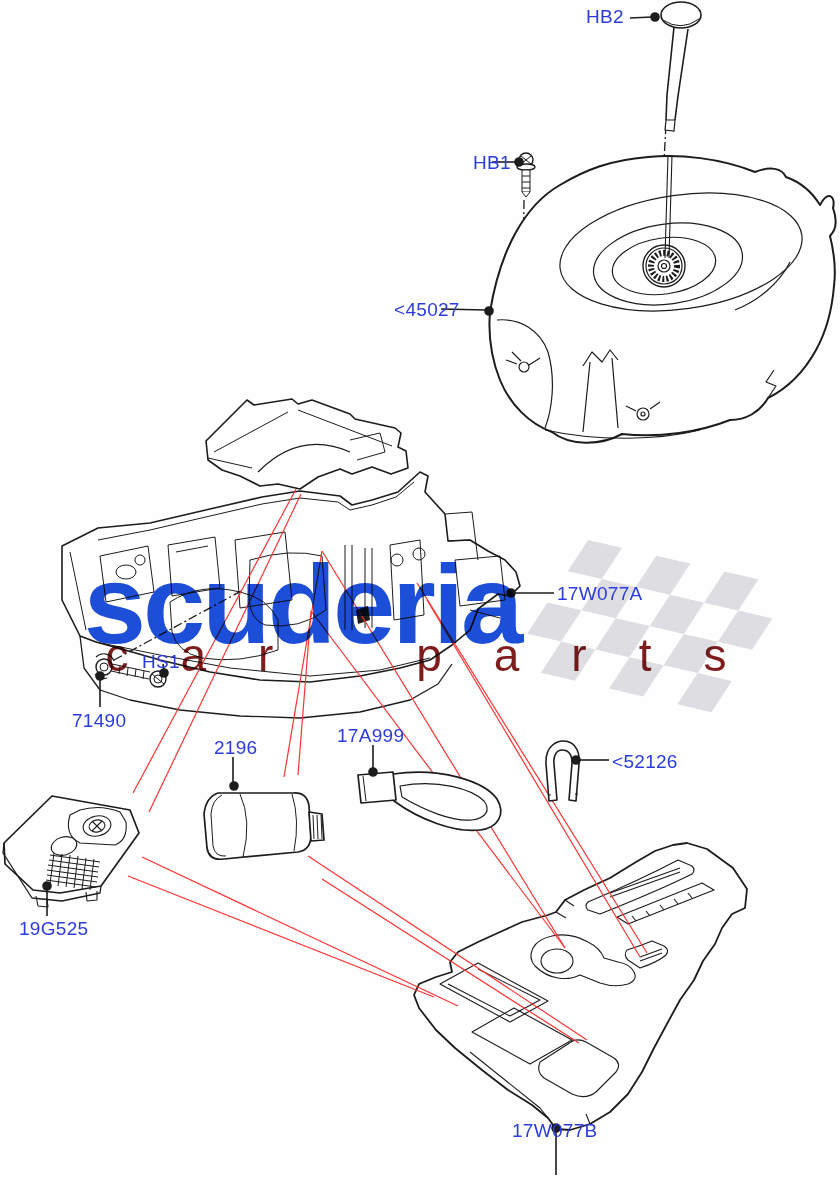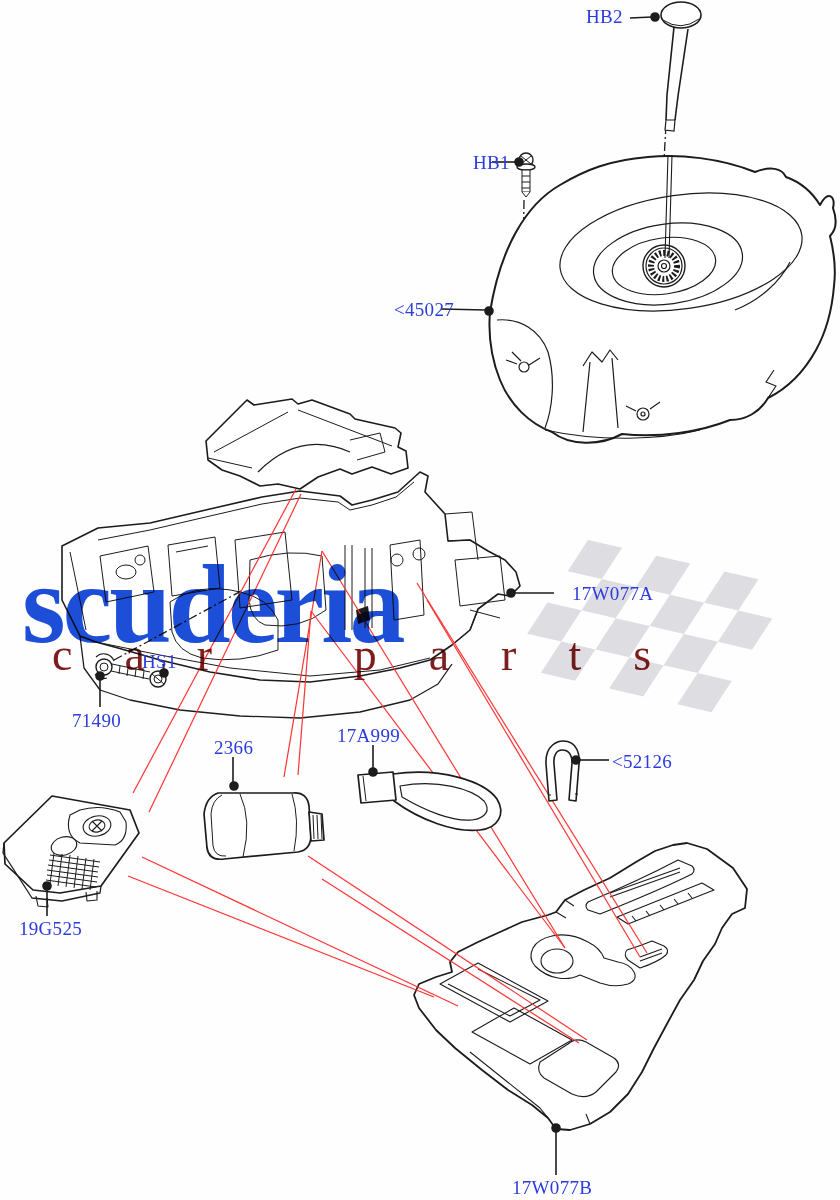--- a/index.html
+++ b/index.html
@@ -1,18 +1,19 @@
 <!DOCTYPE html>
 <html><head>
 <meta charset="utf-8">
 <style>
   html,body{margin:0;padding:0;background:#ffffff;}
   #stage{
     position:relative;width:840px;height:1200px;background:#fefefe;overflow:hidden;
-    font-family:Liberation Serif, serif;
+    font-family:Liberation Sans, sans-serif;
+    text-align:center;
   }
   #artwork{position:absolute;left:0;top:0;}
   .part-label{
     position:absolute;white-space:nowrap;
     font-size:19px;letter-spacing:0.3px;color:#2b3bdc;cursor:pointer;
   }
   .wm-brand{
     position:absolute;left:22px;top:540px;width:560px;
     font-size:112px;font-weight:bold;letter-spacing:-3px;
     color:#1d4ed8;mix-blend-mode:multiply;user-select:none;
@@ -238,25 +239,25 @@
     <path d="M47,890 L47,916" fill="none"></path>
         <circle cx="47" cy="886" r="4"></circle>
     <path d="M556,1132 L556,1175" fill="none"></path>
         <circle cx="556" cy="1128" r="4"></circle>
   </g>
 </svg>
 
 <div class="part-label" style="left:586px;top:6px">HB2</div>
 <div class="part-label" style="left:473px;top:152px">HB1</div>
 <div class="part-label" style="left:394px;top:299px">&lt;45027</div>
-<div class="part-label" style="left:572px;top:583px">17W077A</div>
+<div class="part-label" style="left:557px;top:583px">17W077A</div>
 <div class="part-label" style="left:142px;top:651px">HS1</div>
 <div class="part-label" style="left:72px;top:710px">71490</div>
-<div class="part-label" style="left:214px;top:737px">2366</div>
+<div class="part-label" style="left:214px;top:737px">2196</div>
 <div class="part-label" style="left:337px;top:725px">17A999</div>
 <div class="part-label" style="left:612px;top:751px">&lt;52126</div>
 <div class="part-label" style="left:19px;top:918px">19G525</div>
-<div class="part-label" style="left:512px;top:1177px">17W077B</div>
+<div class="part-label" style="left:512px;top:1120px">17W077B</div>
 
 <div class="wm-brand">scuderia</div>
 <div class="wm-letters">car parts</div>
 
 </div>
 
 </body></html>

